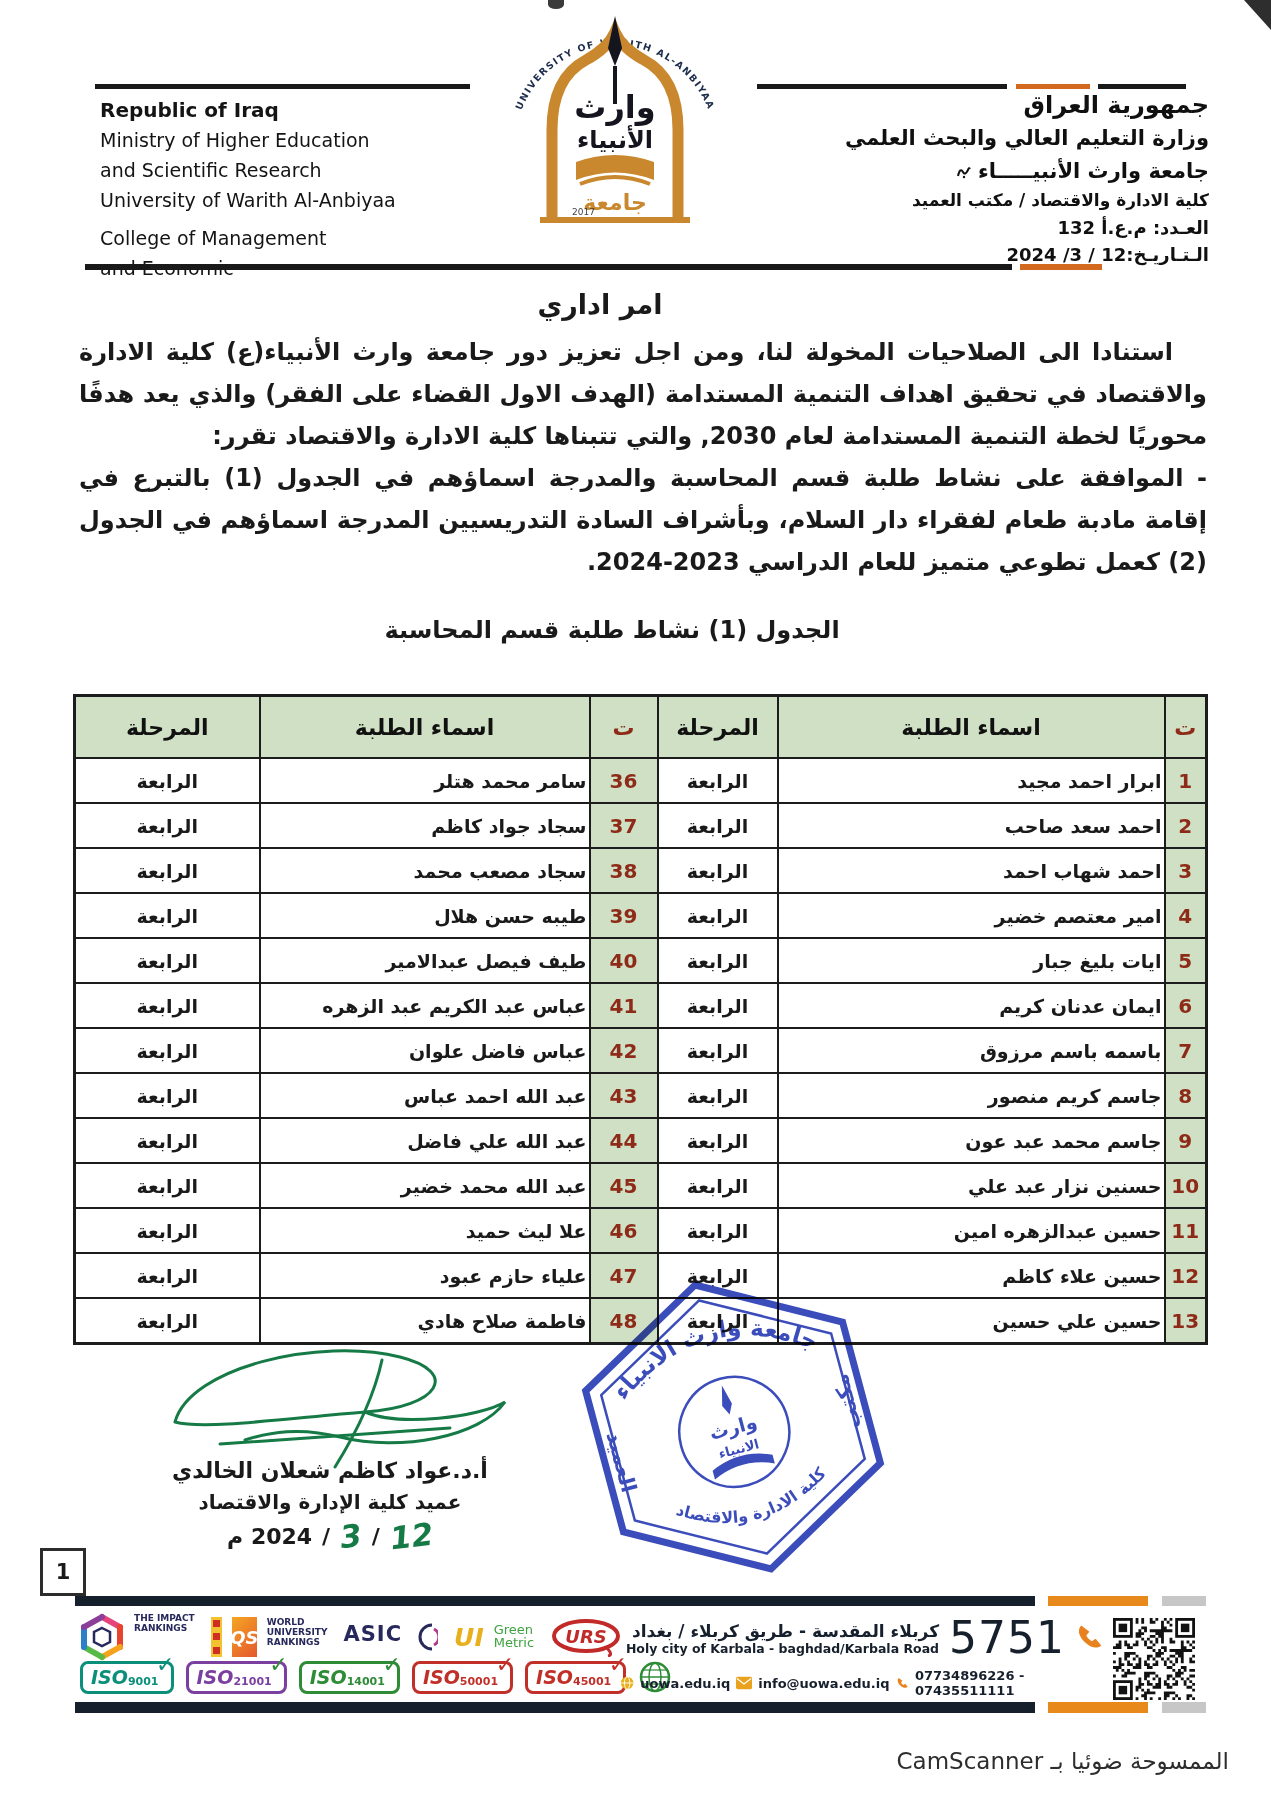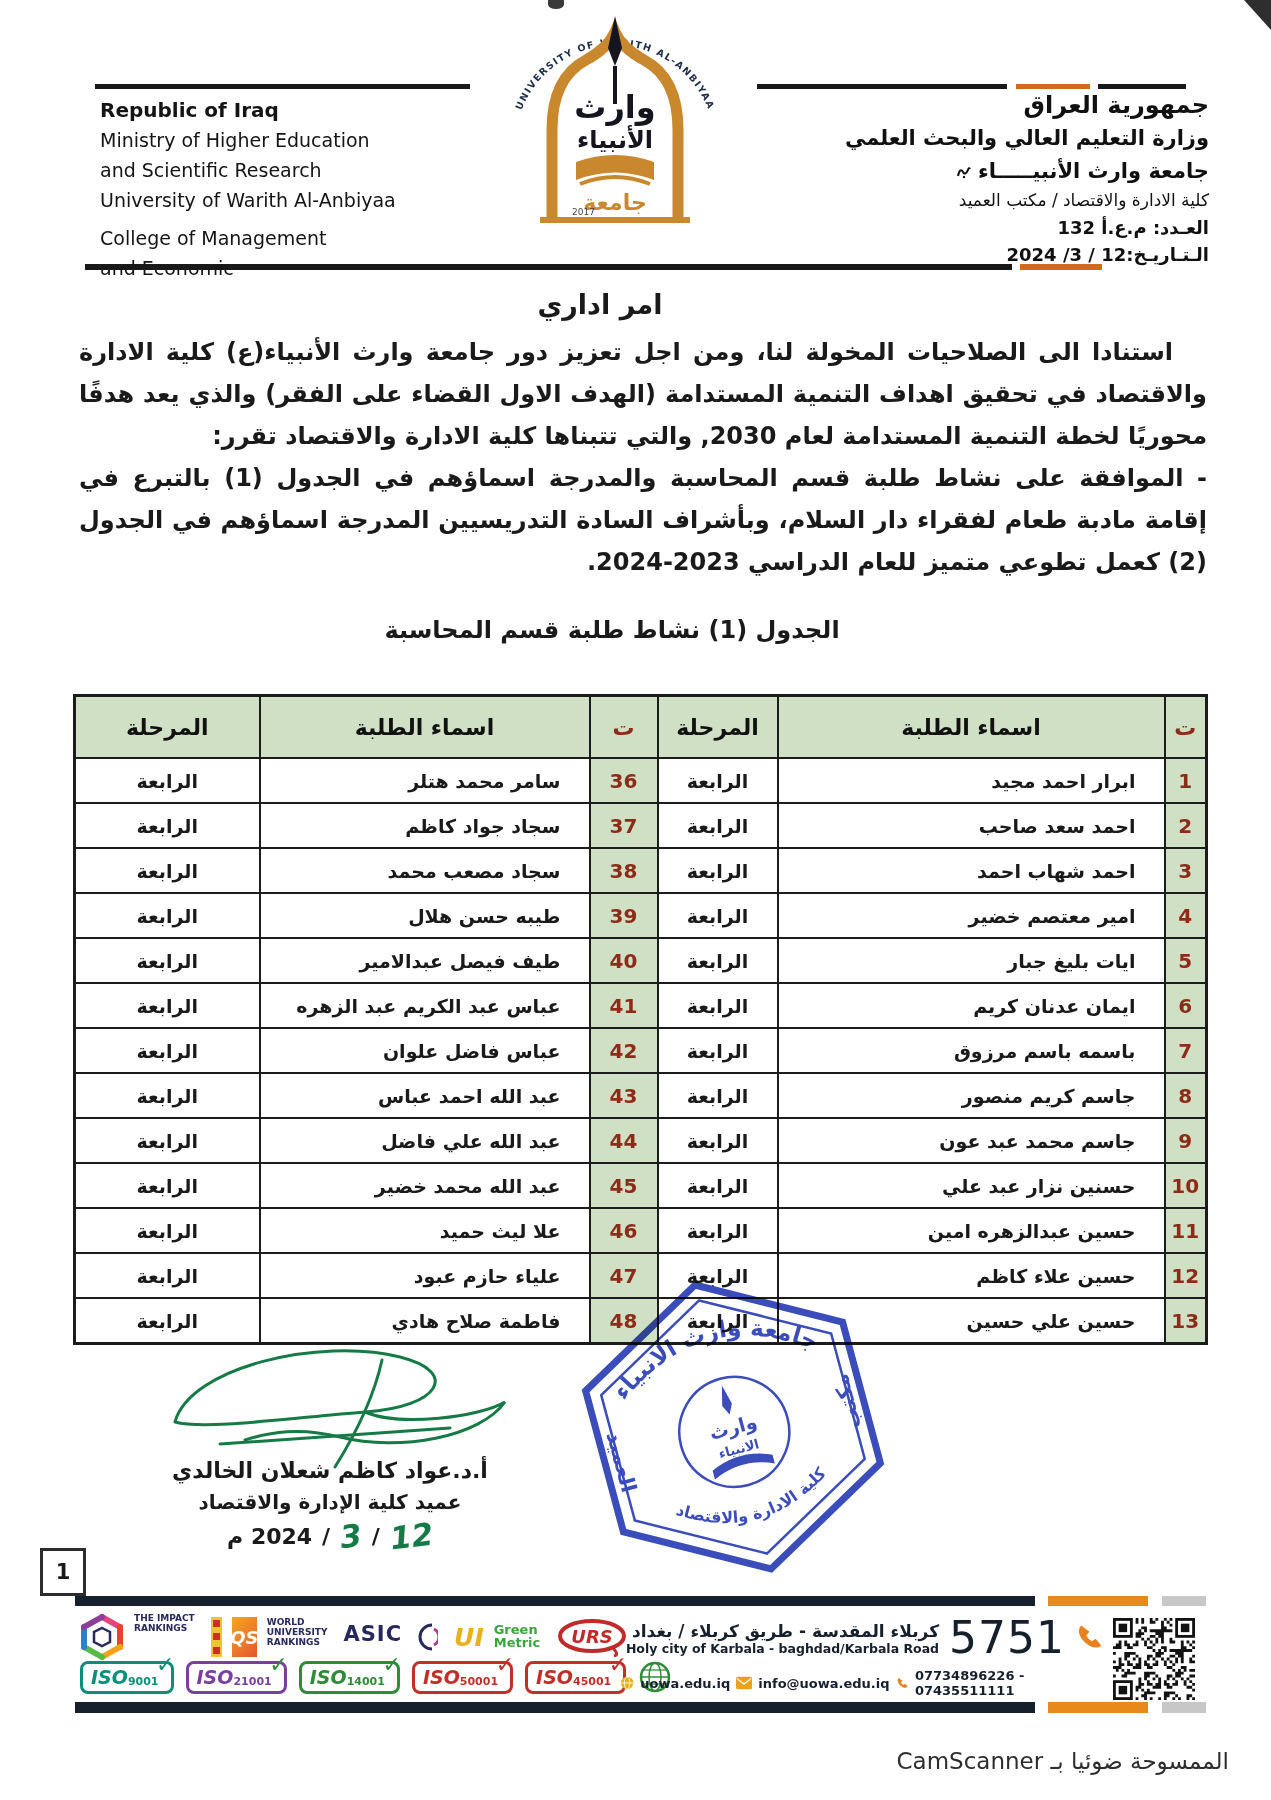--- a/index.html
+++ b/index.html
@@ -30,39 +30,39 @@
   .r2b{left:1020px;top:264px;width:82px;height:6px;}
   
   .header-en{position:absolute;left:100px;top:95px;line-height:30px;font-size:19px;color:#141414;}
   .header-en .l0{font-weight:bold;font-size:20px;}
   .header-en .l4{margin-top:8px;}
   
   .header-ar{position:absolute;right:62px;top:88px;text-align:right;direction:rtl;color:#101010;}
   .ar-l1{font-weight:bold;font-size:24px;line-height:34px;}
   .ar-l2{font-weight:bold;font-size:21px;line-height:33px;}
   .ar-l3{font-weight:bold;font-size:21px;line-height:32px;display:flex;justify-content:flex-start;align-items:center;gap:6px;}
-  .ar-l4{font-weight:400;font-size:17px;line-height:27px;}
+  .ar-l4{font-weight:700;font-size:17px;line-height:27px;}
   .ar-num,.ar-date{font-weight:900;font-size:18px;line-height:27px;}
   
   .emblem{position:absolute;left:480px;top:12px;}
   
   .order-title{position:absolute;left:0;top:289px;width:1200px;text-align:center;font-size:27px;font-weight:bold;direction:rtl;}
   .order-body{position:absolute;right:64px;top:331px;width:1128px;direction:rtl;text-align:justify;font-size:24px;font-weight:bold;line-height:42px;}
   .order-body p{margin:0;}
   .order-body p.p1{text-indent:34px;}
   .table-title{position:absolute;left:12px;top:616px;width:1200px;text-align:center;font-size:24px;font-weight:bold;direction:rtl;}
   
   .table-wrap{position:absolute;left:73px;top:694px;}
   table.students{border-collapse:collapse;width:1132px;table-layout:fixed;direction:rtl;border:3px solid #1c1c1c;}
   table.students th,table.students td{border:2px solid #1c1c1c;overflow:hidden;}
   table.students th{background:var(--table-header-green);height:58px;font-size:22px;font-weight:bold;color:#111;}
   table.students th.col-num{color:var(--number-red);}
   table.students td{height:41px;background:#fff;}
   td.col-num{background:var(--table-header-green) !important;color:var(--number-red);text-align:center;font-weight:bold;font-size:20px;}
-  td.col-name{text-align:right;padding-right:28px;font-weight:bold;font-size:19px;}
+  td.col-name{text-align:right;padding-right:2px;font-weight:bold;font-size:19px;}
   td.col-stage{text-align:center;font-weight:bold;font-size:19px;}
   
   .signature-svg{position:absolute;left:150px;top:1332px;}
   .sig-name{position:absolute;left:130px;top:1458px;width:400px;text-align:center;font-size:22px;font-weight:bold;direction:rtl;}
   .sig-role{position:absolute;left:130px;top:1490px;width:400px;text-align:center;font-size:20px;font-weight:bold;direction:rtl;}
   .sig-date{position:absolute;left:130px;top:1518px;width:400px;display:flex;justify-content:center;align-items:center;gap:10px;direction:rtl;font-size:22px;font-weight:bold;}
   .sig-date .hand{color:var(--signature-green);font-size:31px;transform:rotate(-7deg);font-style:italic;}
   
   .stamp{position:absolute;left:568px;top:1262px;opacity:.92;mix-blend-mode:multiply;}
   
@@ -78,21 +78,21 @@
   .fb2b{left:1048px;top:1702px;width:100px;height:11px;}
   .fb2c{left:1162px;top:1702px;width:44px;height:11px;}
   .rankings-row{position:absolute;left:80px;top:1613px;display:flex;align-items:center;gap:16px;}
   .logo-unit{display:flex;align-items:flex-start;gap:10px;}
   .logo-label{font-size:9px;font-weight:bold;color:#27285c;white-space:pre-line;line-height:10px;}
   .qs-strip{width:11px;height:40px;background:#f2c230;display:flex;flex-direction:column;align-items:center;justify-content:space-around;}
   .qs-strip i{width:7px;height:7px;background:#cf2e22;}
   .qs-box{width:25px;height:40px;background:linear-gradient(135deg,#f5a623,#e4572e);display:flex;align-items:center;justify-content:center;color:#fff;font-weight:900;font-size:18px;font-style:italic;}
   .asic-text{font-size:21px;font-weight:900;color:#27285c;letter-spacing:1px;}
   .ui-mark{font-size:25px;font-weight:900;color:#e8b01c;font-style:italic;}
-  .gm-label{font-size:13px;font-weight:700;color:#3da33f;white-space:pre-line;line-height:13px;}
+  .gm-label{font-size:13px;font-weight:400;color:#3da33f;white-space:pre-line;line-height:13px;}
   .iso-row{position:absolute;left:80px;top:1660px;display:flex;align-items:center;gap:12px;}
   .iso-badge{position:relative;display:inline-flex;align-items:baseline;border:3px solid;border-radius:8px;padding:2px 10px 3px 8px;background:#fff;}
   .iso-word{font-size:19px;font-weight:900;font-style:italic;}
   .iso-num{font-size:11px;font-weight:bold;margin-right:2px;align-self:flex-end;}
   .iso-check{position:absolute;top:-12px;right:-4px;font-size:22px;font-weight:900;}
   
   .contact{position:absolute;left:620px;top:1616px;width:485px;direction:ltr;}
   .contact-top{display:flex;justify-content:flex-end;align-items:center;gap:10px;}
   .addr{text-align:right;color:var(--navy);}
   .addr-ar{font-size:17px;font-weight:bold;direction:rtl;}

